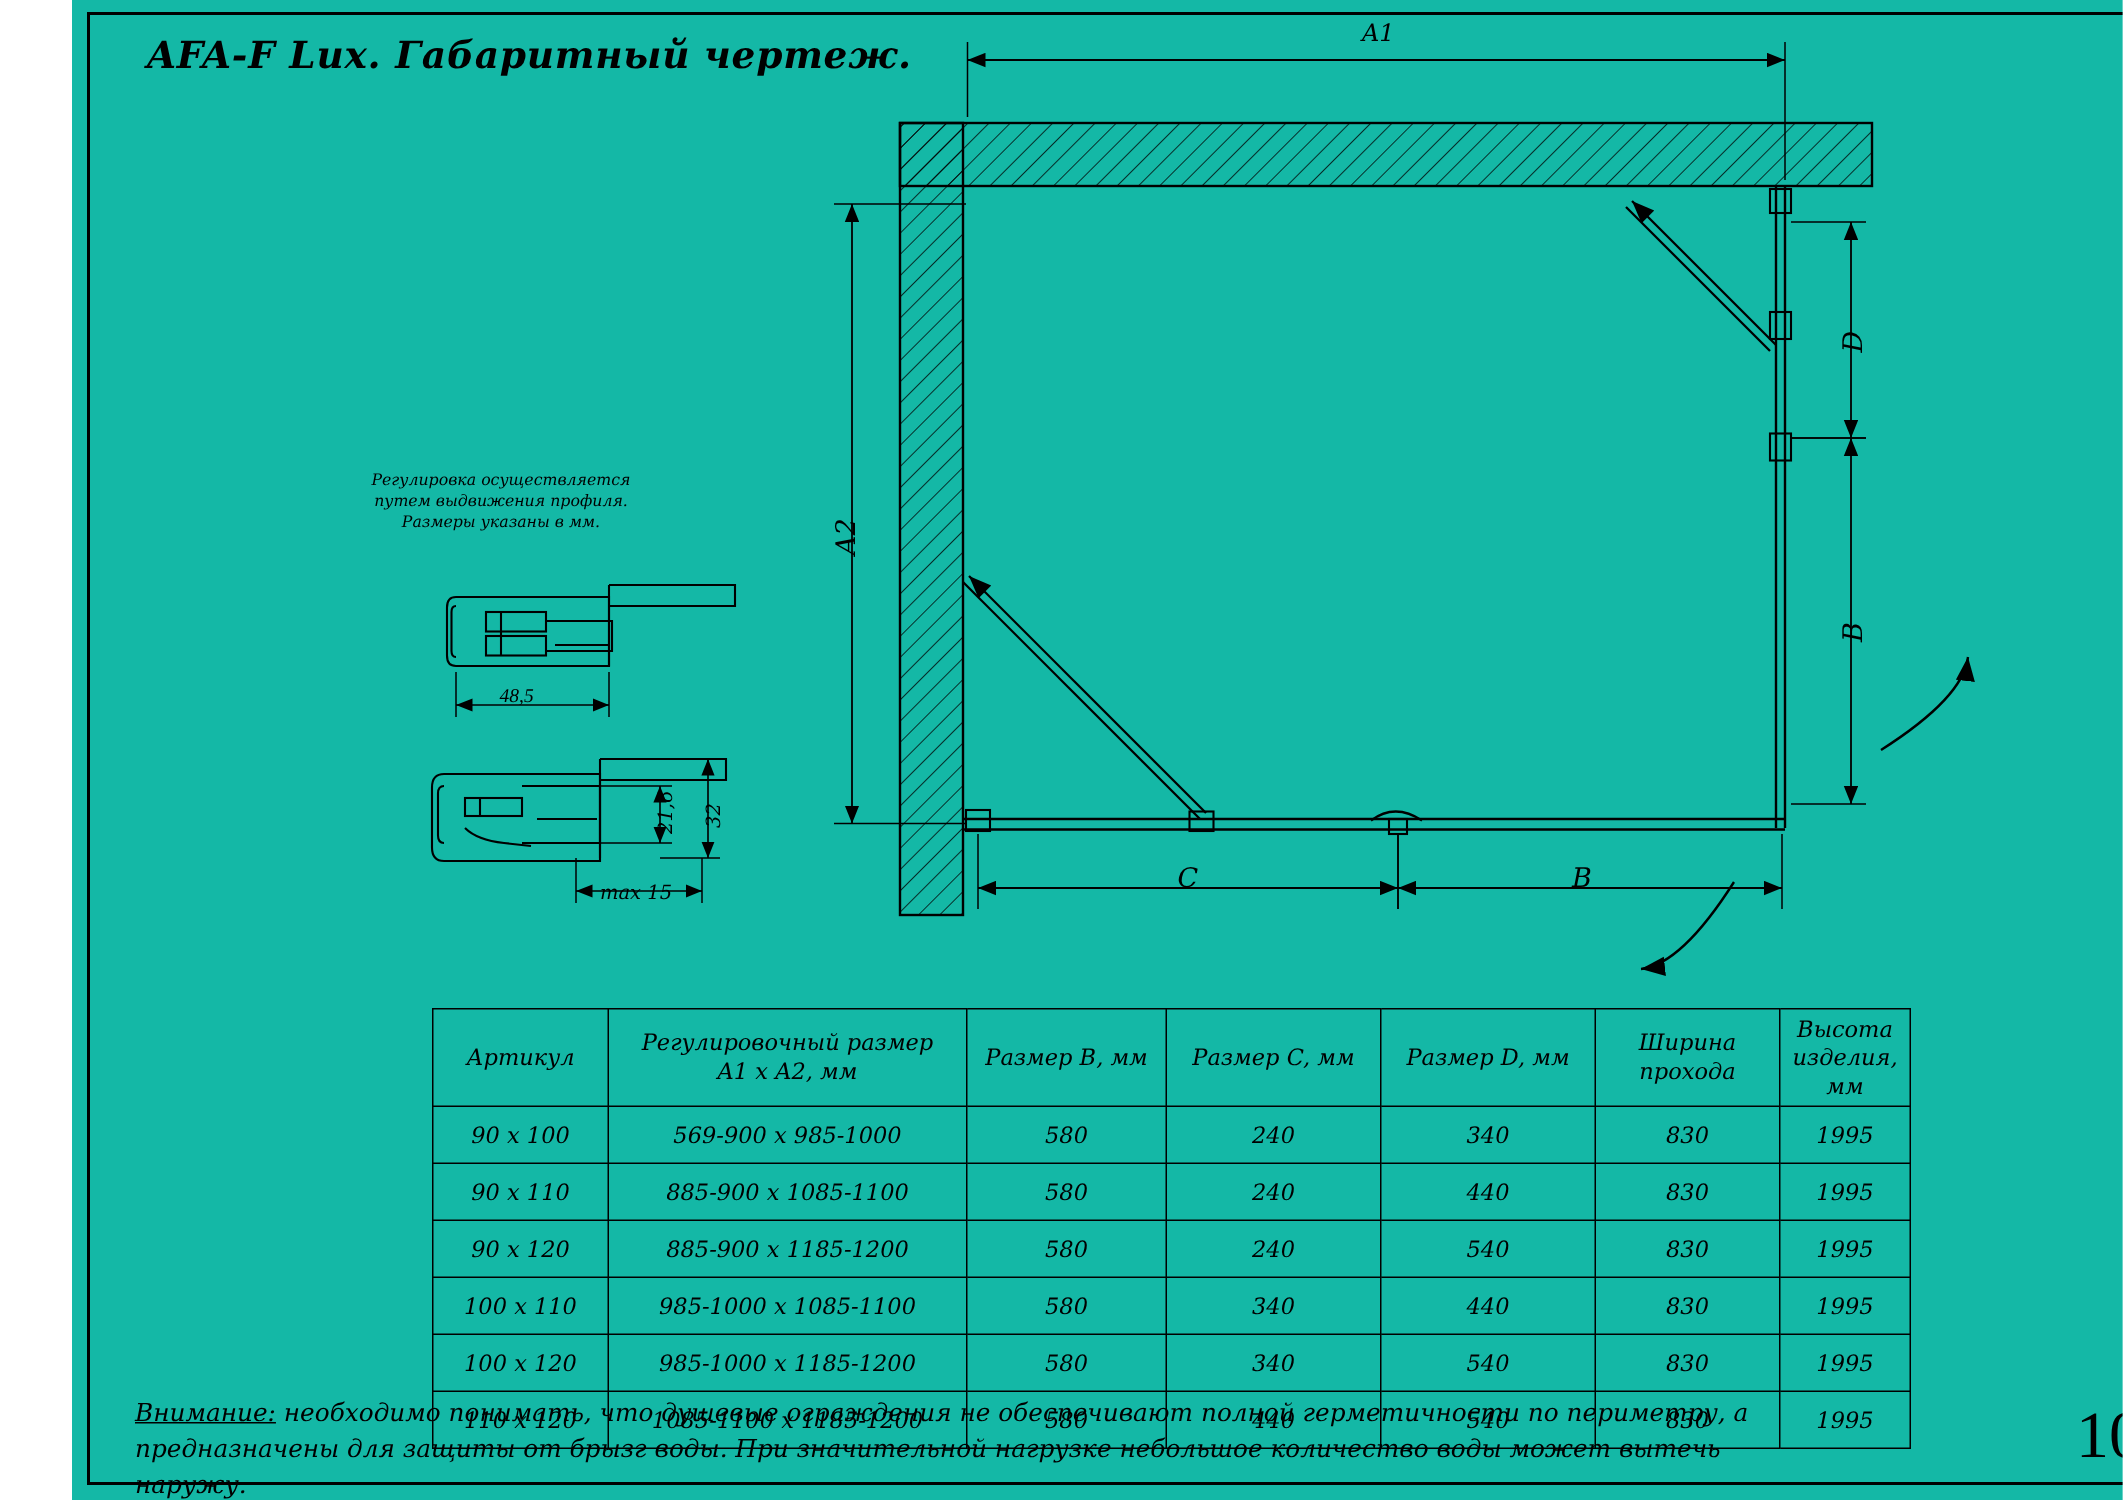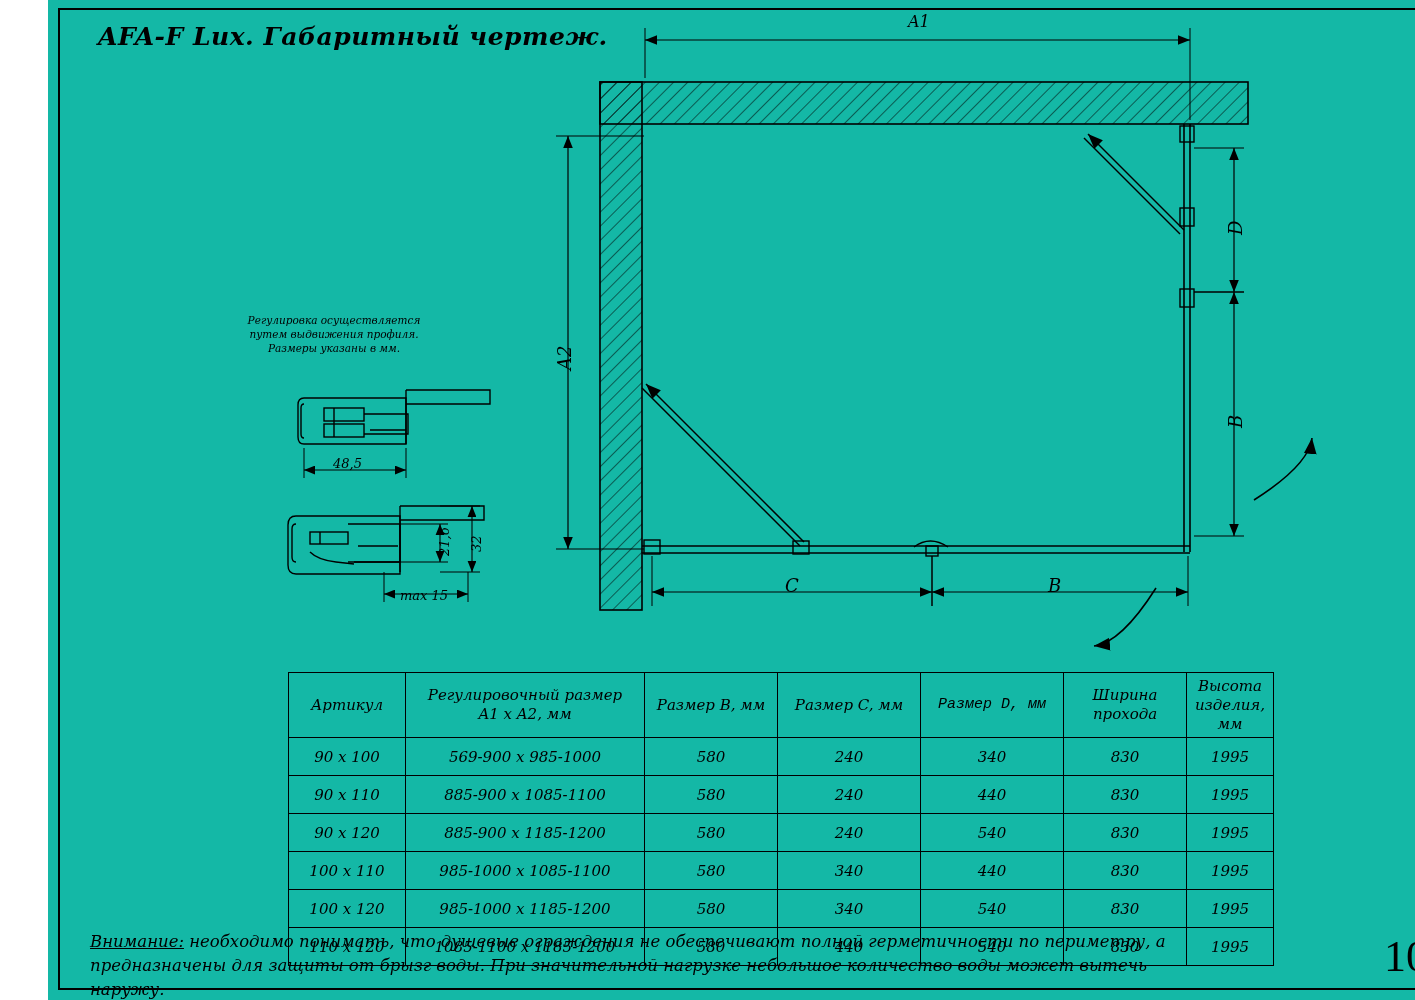--- a/index.html
+++ b/index.html
@@ -85,21 +85,21 @@
     line-height: 1.25;
   }
   .spec-table td {
     height: 29px;
     text-align: center;
   }
   .c-art { width: 104px; }
   .c-adj { width: 226px; }
   .c-b { width: 120px; }
   .c-c { width: 130px; }
-  .c-d { width: 130px; font-family: Liberation Mono, monospace; }
+  .c-d { width: 130px; }
   .c-w { width: 110px; }
   .c-h { width: 74px; }
   
   .note {
     position: absolute;
     left: 42px;
     top: 930px;
     width: 1130px;
     font-family: "DejaVu Serif", serif;
     font-style: italic;
@@ -261,21 +261,21 @@
   </svg>
 
   <div class="lbl" style="left:860px; top:12px; font-size:16px;">A1</div>
   <div class="lbl vert" style="left:506px; top:370px; font-size:18px;">A2</div>
   <div class="lbl vert" style="left:1177px; top:235px; font-size:18px;">D</div>
   <div class="lbl vert" style="left:1177px; top:428px; font-size:18px;">B</div>
   <div class="lbl" style="left:737px; top:575px; font-size:18px;">C</div>
   <div class="lbl" style="left:1000px; top:575px; font-size:18px;">B</div>
 
   <div class="profile-note">Регулировка осуществляется путем выдвижения профиля. Размеры указаны в мм.</div>
-  <div class="lbl small" style="left:285px; top:456px; font-size:13px;">48,5</div>
+  <div class="lbl small" style="left:285px; top:456px; font-size:13px;font-family:Liberation Serif, serif;">48,5</div>
   <div class="lbl small vert" style="left:389px; top:556px; font-size:13px;">21,6</div>
   <div class="lbl small vert" style="left:421px; top:552px; font-size:13px;">32</div>
   <div class="lbl small" style="left:352px; top:588px; font-size:13px;text-align:right;">max 15</div>
 
   <table class="spec-table">
     <thead>
       <tr>
         <th class="c-art">Артикул</th>
         <th class="c-adj">
           <span>Регулировочный размер</span><br>

